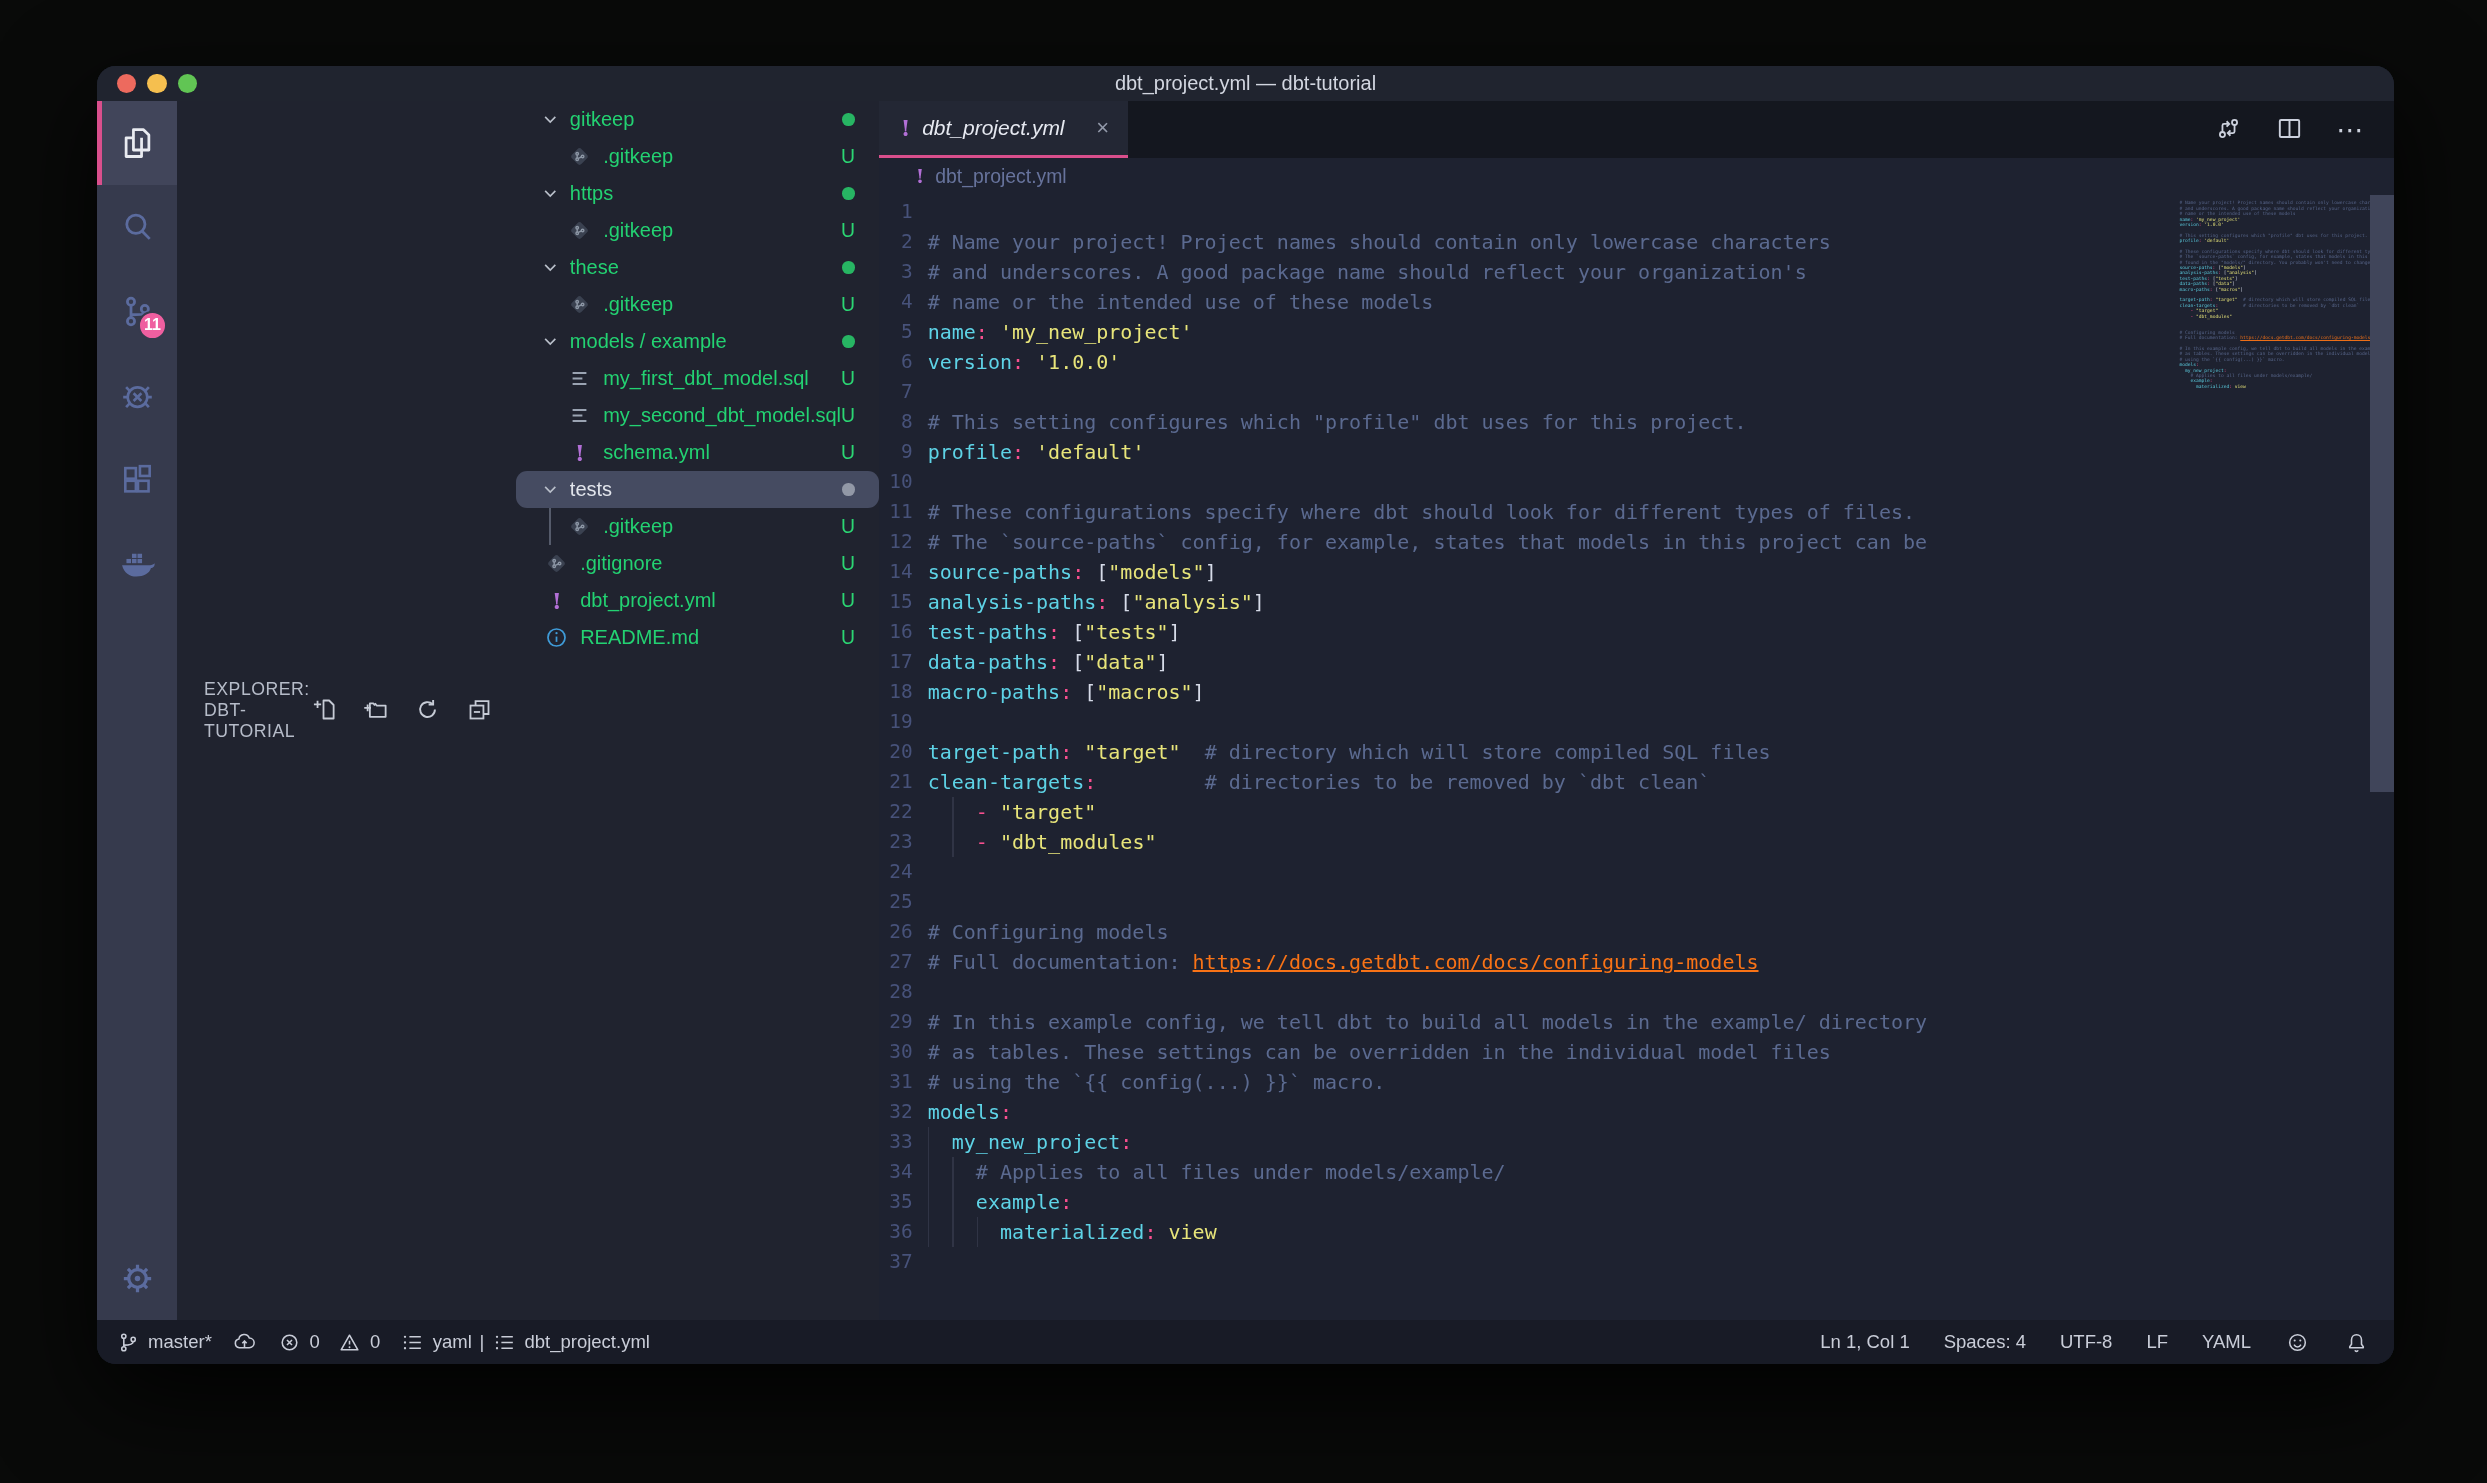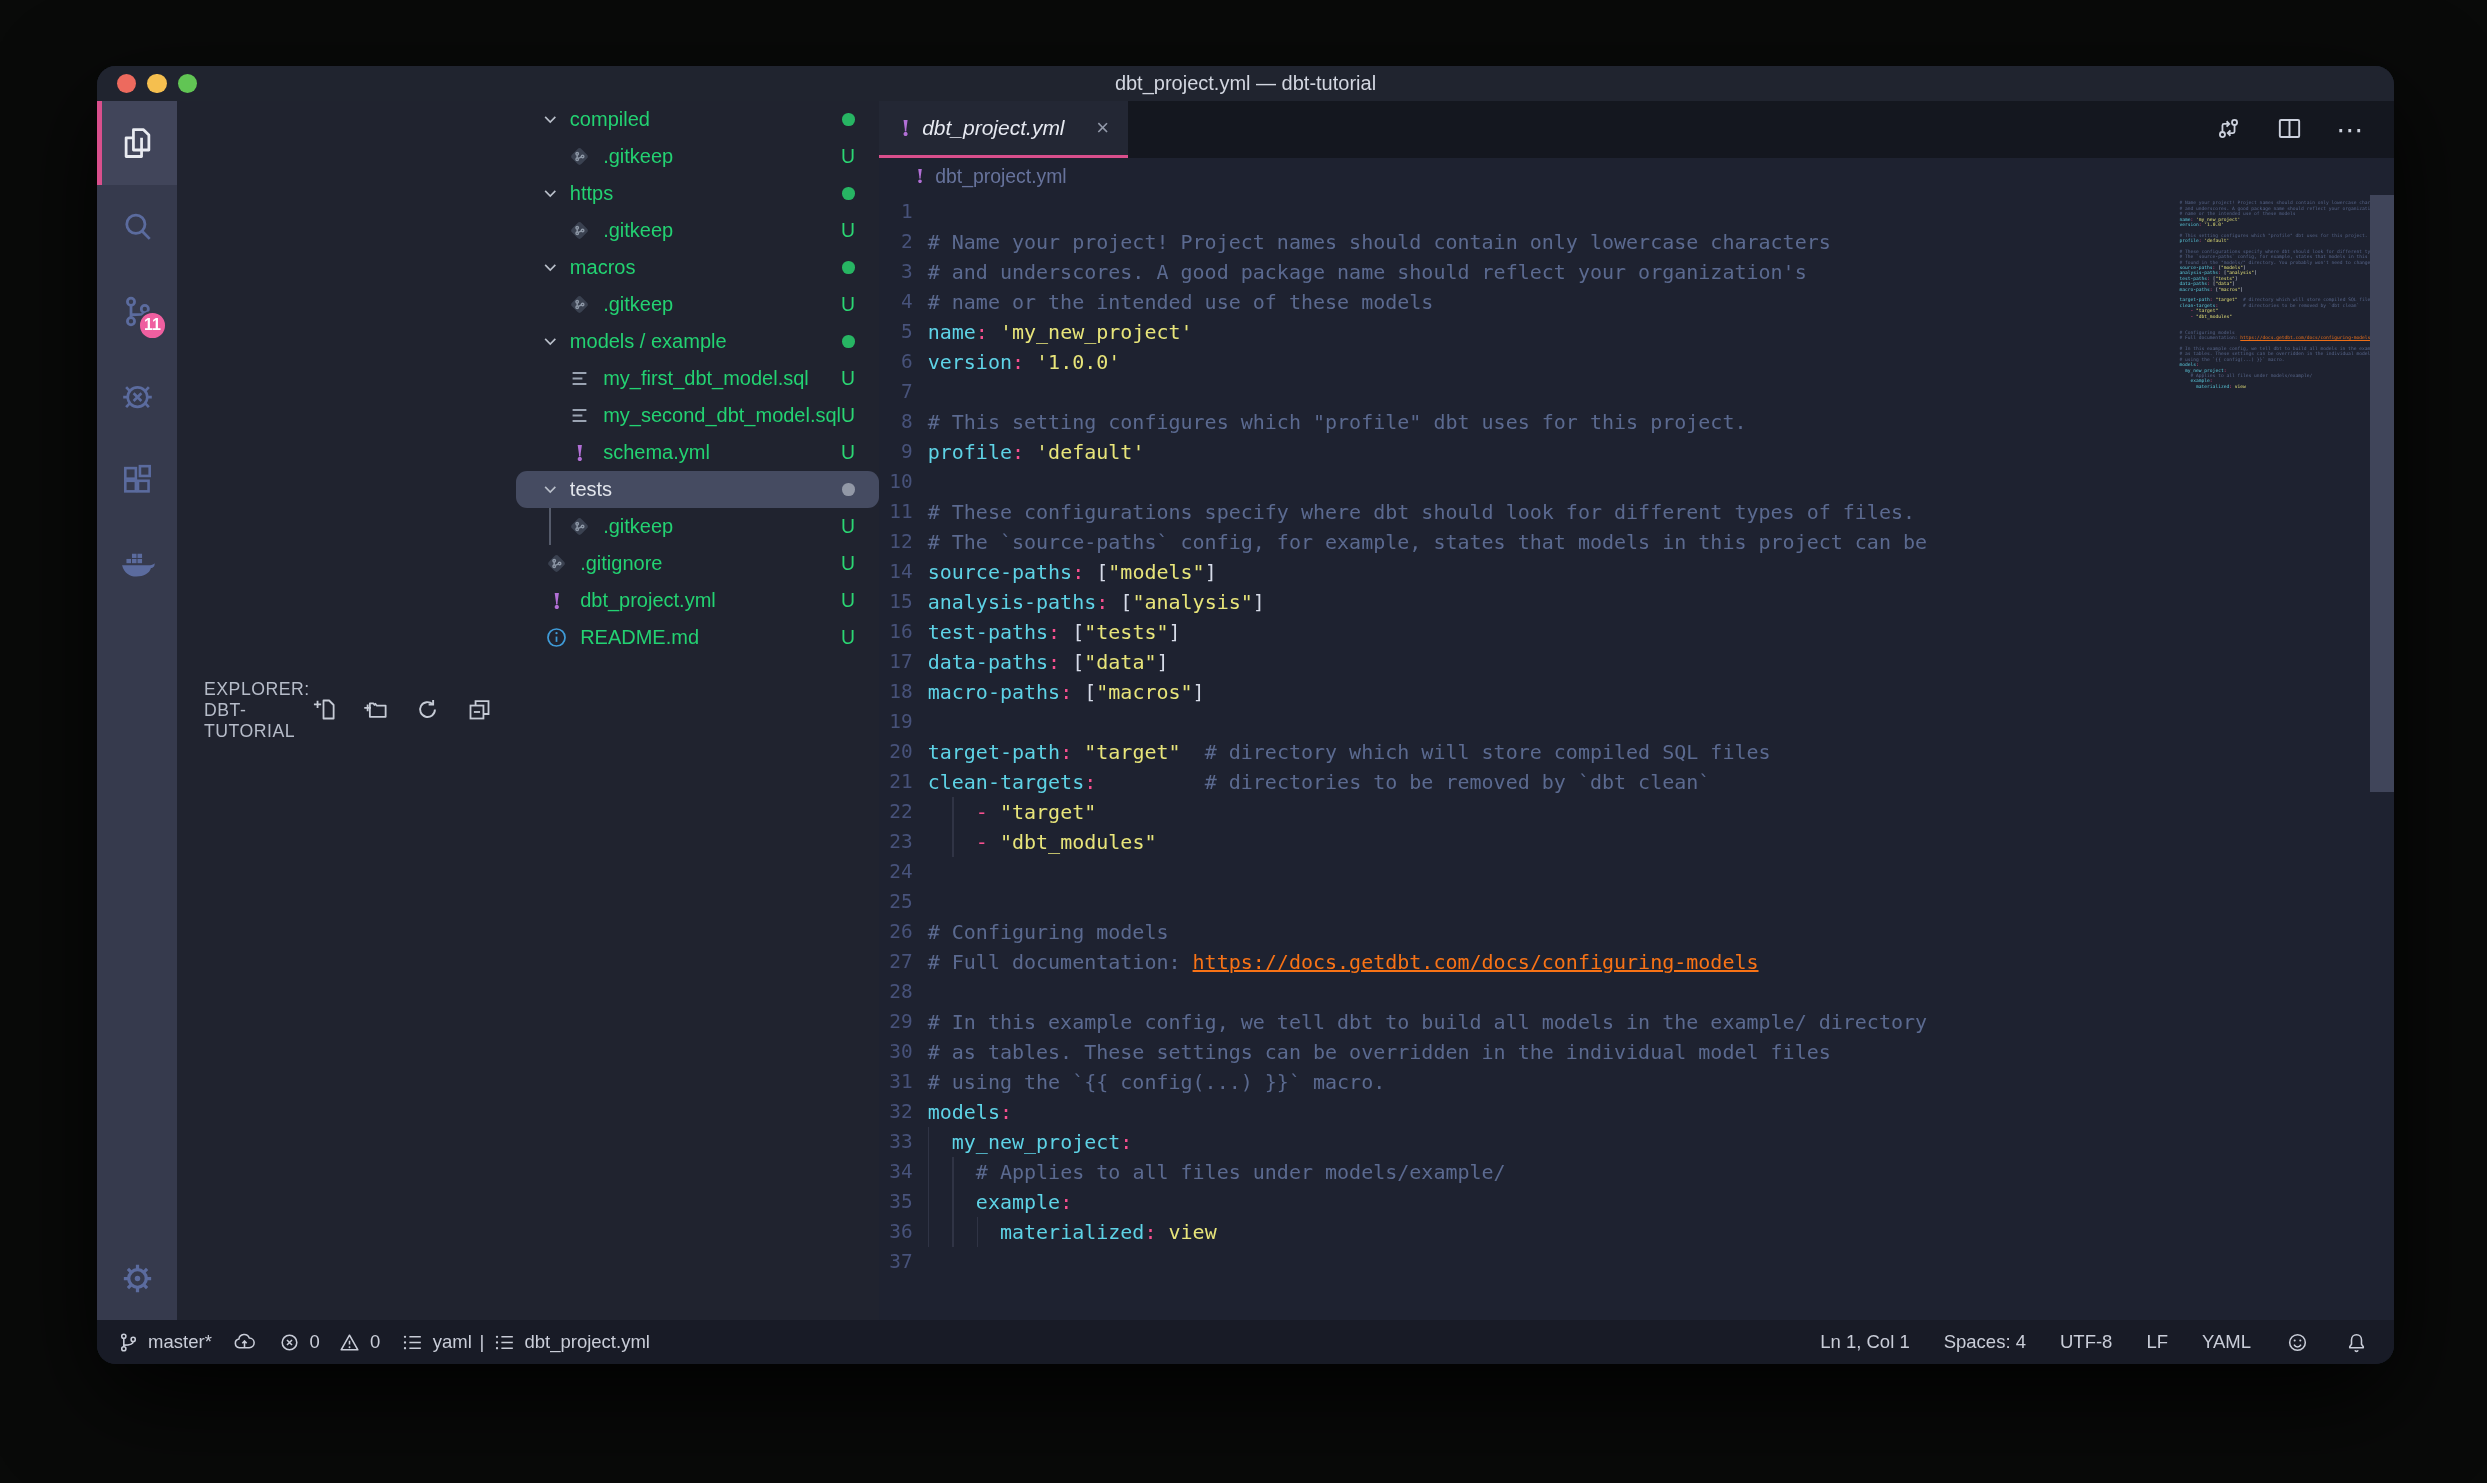--- a/index.html
+++ b/index.html
@@ -190,21 +190,21 @@
                 <path d="M7 14.2h5.5"></path>
                 <path d="M8.5 8.5V4.5H20v11.5h-4.2"></path>
             </svg></span>
         </span>
       </div>
       <div class="tree">
           <div class="trow" style="padding-left: 25px;">
             <span class="chev"><svg viewBox="0 0 20 20" fill="none" stroke="currentColor" stroke-width="1.8">
                 <path d="M4.5 7.5L10 13l5.5-5.5"></path>
               </svg></span>
-            <span class="lbl">compiled</span>
+            <span class="lbl">gitkeep</span>
             <span class="badge">
               <span class="dot"></span>
             </span>
           </div>
           <div class="trow" style="padding-left: 52px;">
             <span class="ficon">
               <svg viewBox="0 0 20 20">
                 <rect x="4.2" y="4.2" width="11.6" height="11.6" rx="2.6" transform="rotate(45 10 10)" fill="#3a4150"></rect>
                 <g stroke="#8d97a6" stroke-width="1.2" fill="none">
                   <circle cx="8" cy="7.6" r="1.1"></circle>
@@ -238,21 +238,21 @@
                 </g>
               </svg>
             </span>
             <span class="lbl">.gitkeep</span>
             <span class="badge u-badge">U</span>
           </div>
           <div class="trow" style="padding-left: 25px;">
             <span class="chev"><svg viewBox="0 0 20 20" fill="none" stroke="currentColor" stroke-width="1.8">
                 <path d="M4.5 7.5L10 13l5.5-5.5"></path>
               </svg></span>
-            <span class="lbl">macros</span>
+            <span class="lbl">these</span>
             <span class="badge">
               <span class="dot"></span>
             </span>
           </div>
           <div class="trow" style="padding-left: 52px;">
             <span class="ficon">
               <svg viewBox="0 0 20 20">
                 <rect x="4.2" y="4.2" width="11.6" height="11.6" rx="2.6" transform="rotate(45 10 10)" fill="#3a4150"></rect>
                 <g stroke="#8d97a6" stroke-width="1.2" fill="none">
                   <circle cx="8" cy="7.6" r="1.1"></circle>

